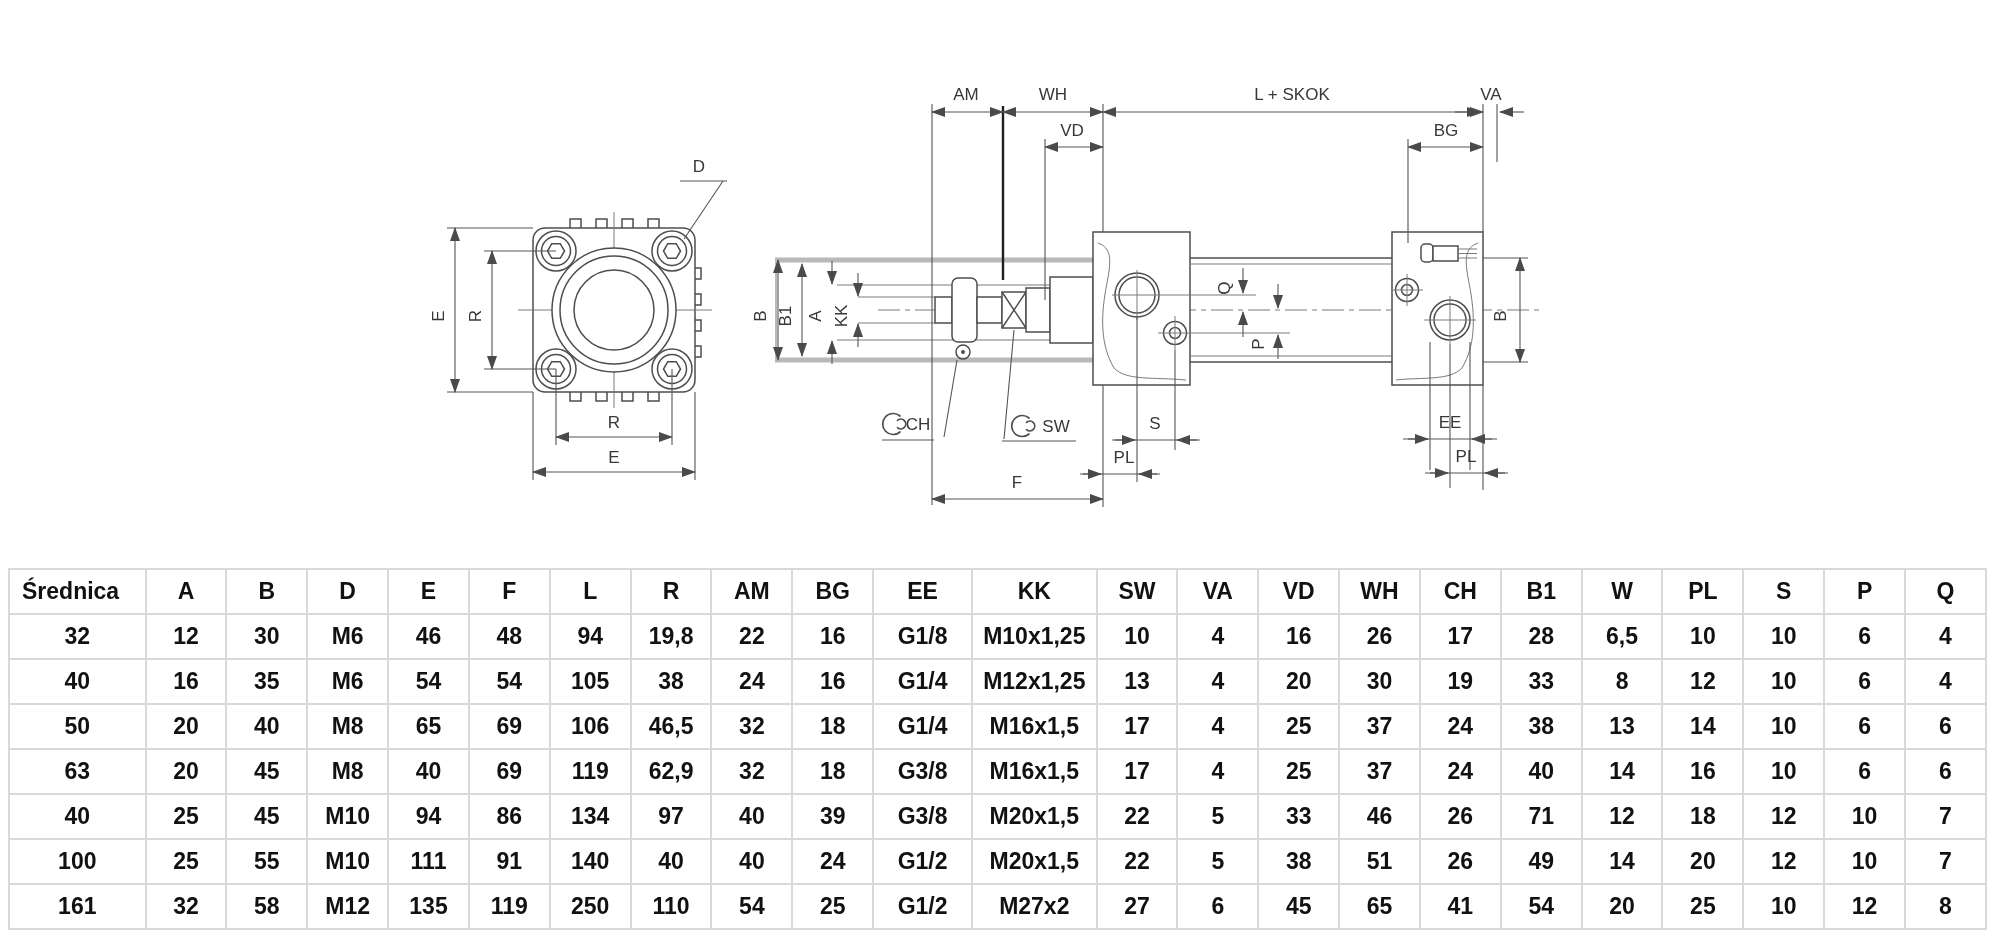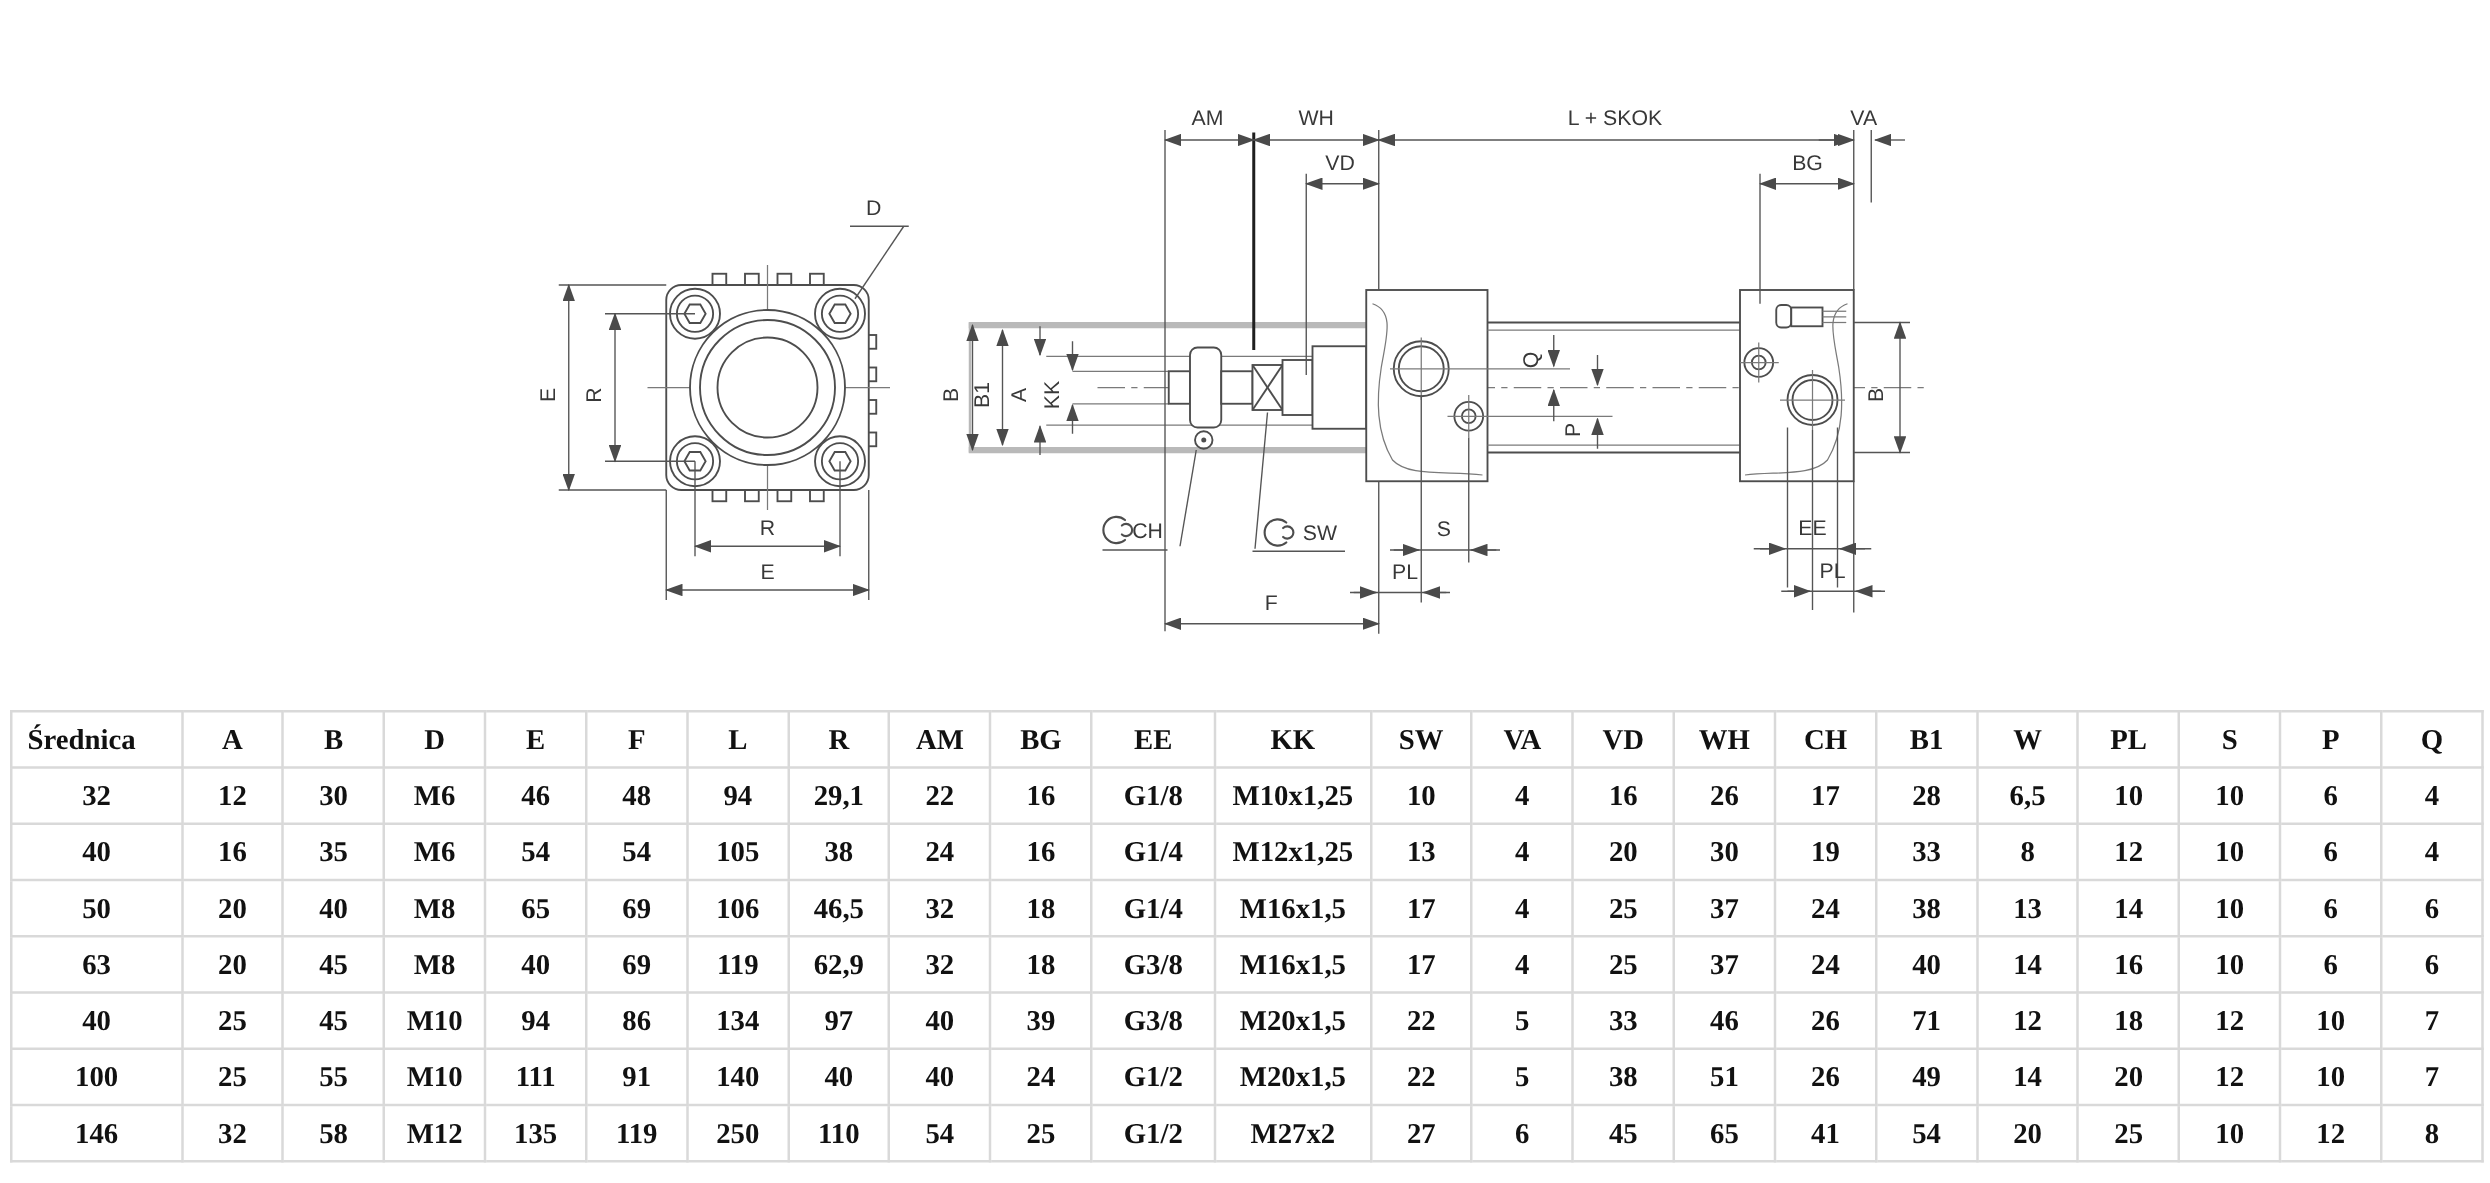--- a/index.html
+++ b/index.html
@@ -16,21 +16,21 @@
   .band{stroke:#b9b9b9;stroke-width:5;fill:none;}
   .bandthin{stroke:#b9b9b9;stroke-width:2;fill:none;}
   .cl{stroke:#7a7a7a;stroke-width:1;fill:none;stroke-dasharray:22 5 5 5;}
   .heavy{stroke:#1f1f1f;stroke-width:2.4;fill:none;}
   .lbl{font:17px "Liberation Sans",sans-serif;fill:#383838;}
   .wrench{stroke:#4d4d4d;stroke-width:1.7;fill:none;stroke-linecap:round;}
 
   
   .table-wrap{position:absolute;left:8px;top:568px;width:1979px;}
   table.dims{border-collapse:collapse;width:100%;table-layout:fixed;
-             font-family:Liberation Serif, serif;}
+             font-family:Liberation Sans, sans-serif;}
   table.dims th,table.dims td{
     border:2px solid #d9d9d9;background:#fff;color:#111;
     font-weight:bold;font-size:23px;text-align:center;vertical-align:middle;
     height:43px;padding:0;overflow:hidden;white-space:nowrap;}
   table.dims th{font-size:23px;}
   table.dims th.first-col{text-align:left;padding-left:12px;}
   table.dims th:nth-child(1){width:6.2%;}
   table.dims th:nth-child(11){width:4.9%;}
   table.dims th:nth-child(12){width:6.2%;}
 </style>
@@ -295,21 +295,21 @@
     </thead>
     <tbody>
         <tr>
           <td class="first-col">32</td>
           <td>12</td>
           <td>30</td>
           <td>M6</td>
           <td>46</td>
           <td>48</td>
           <td>94</td>
-          <td>29,1</td>
+          <td>19,8</td>
           <td>22</td>
           <td>16</td>
           <td>G1/8</td>
           <td>M10x1,25</td>
           <td>10</td>
           <td>4</td>
           <td>16</td>
           <td>26</td>
           <td>17</td>
           <td>28</td>
@@ -438,21 +438,21 @@
           <td>51</td>
           <td>26</td>
           <td>49</td>
           <td>14</td>
           <td>20</td>
           <td>12</td>
           <td>10</td>
           <td>7</td>
         </tr>
         <tr>
-          <td class="first-col">146</td>
+          <td class="first-col">161</td>
           <td>32</td>
           <td>58</td>
           <td>M12</td>
           <td>135</td>
           <td>119</td>
           <td>250</td>
           <td>110</td>
           <td>54</td>
           <td>25</td>
           <td>G1/2</td>

